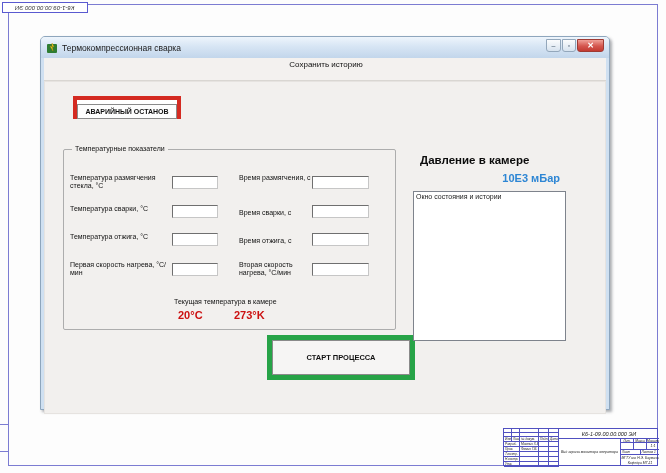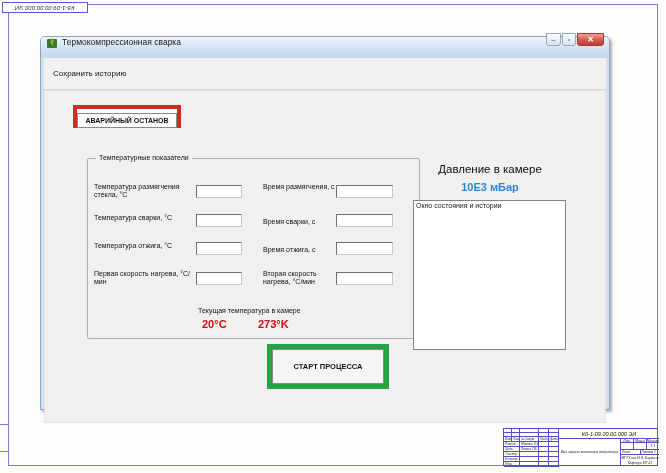--- a/index.html
+++ b/index.html
@@ -11,65 +11,65 @@
   .frame { position:absolute; left:8px; top:4px; width:650px; height:462px; border:1px solid #7c7cd2; }
   .tick { position:absolute; left:0; width:8px; height:1px; background:#7c7cd2; }
   .corner-box { position:absolute; left:2px; top:2px; width:86px; height:11px; border:1px solid #5a5ad0; background:#fff;
                 display:flex; align-items:center; justify-content:center; }
   .corner-box span { transform:rotate(180deg); font-size:6px; font-style:italic; color:#333; white-space:nowrap; }
 
   
   .app-window { position:absolute; left:40px; top:36px; width:570px; height:374px;
                 background:#cfe0f1; border:1px solid #8ea6bd; border-radius:5px 5px 0 0;
                 box-shadow:2px 2px 3px rgba(70,75,85,.45); }
-  .titlebar { height:21px; display:flex; align-items:flex-start; padding:0 5px;
+  .titlebar { height:21px; display:flex; align-items:center; padding:0 5px;
               background:linear-gradient(#eef5fc, #d7e5f4 45%, #c2d6eb); border-radius:4px 4px 0 0; }
   .win-icon { width:12px; height:12px; margin-right:4px; flex:0 0 auto; }
   .title-text { font-size:8.5px; color:#1a1a1a; flex:1 1 auto; white-space:nowrap; overflow:hidden; }
   .win-controls { display:flex; gap:1px; align-items:flex-start; margin-top:-4px; }
   .wbtn { height:13px; border:1px solid #93a7bb; border-radius:0 0 3px 3px; font-size:7px; line-height:11px;
           text-align:center; color:#44566b; background:linear-gradient(#fbfcfd,#d7e3ef); }
   .wbtn.min { width:15px; }
   .wbtn.max { width:14px; }
   .wbtn.close { width:27px; background:linear-gradient(#f0a198,#d4564e 55%,#c33b32); border-color:#9f3a33;
                 color:#fff; font-weight:bold; font-size:8px; }
-  .menubar { height:32px; background:#f3f1ef; border-bottom:1px solid #d9d6d2; display:flex; align-items:center;
-             margin:0 3px; padding-left:2px; }
+  .menubar { height:23px; background:#f3f1ef; border-bottom:1px solid #d9d6d2; display:flex; align-items:center;
+             margin:0 3px; padding-left:2px;flex-direction:column; }
   .menu-item { font-size:8px; color:#111; padding:2px 7px; }
   .client { position:relative; margin:0 3px 3px 3px; height:333px; background:#f2f0ee; border:1px solid #e6e3e0; }
 
   
   .emergency-wrap { position:absolute; left:28px; top:14px; width:108px; height:23px; border:4px solid #d42a21; background:#fff; }
   .emergency-btn { width:100%; height:100%; border:1px solid #8a8a8a; background:#fdfdfd;
                    font-family:"Liberation Sans",sans-serif; font-size:7px; font-weight:bold; color:#111; white-space:nowrap; }
 
   
-  .groupbox { position:absolute; left:18px; top:67px; width:333px; height:181px; border:1px solid #adadad; border-radius:2px;margin-left:24px; }
+  .groupbox { position:absolute; left:18px; top:67px; width:333px; height:181px; border:1px solid #adadad; border-radius:2px; }
   .group-legend { position:absolute; left:8px; top:-5px; background:#f2f0ee; padding:0 3px; font-size:7px; color:#111; }
   .g-row { position:absolute; left:0; width:100%; height:20px; }
   .g-label { position:absolute; font-size:7px; color:#111; line-height:1.2; }
   .g-label.c1 { left:6px; width:102px; }
   .g-label.c2 { left:175px; width:72px; }
   .g-input { position:absolute; height:13px; border:1px solid; border-color:#6f6f6f #c6c6c6 #c6c6c6 #6f6f6f;
              background:#fff; font-size:7px; padding:0 2px; }
   .g-input.c1 { left:108px; width:46px; }
   .g-input.c2 { left:248px; width:57px; }
   .cur-temp-label { position:absolute; left:110px; top:148px; font-size:7px; color:#111; }
   .temp-val { position:absolute; top:159px; font-size:11px; font-weight:bold; color:#cc1111; }
   .temp-c { left:114px; } .temp-k { left:170px; }
 
   
-  .start-wrap { position:absolute; left:222px; top:253px; width:122px; height:45px; border:5px solid #27a347; background:#fff; }
+  .start-wrap { position:absolute; left:222px; top:253px; width:148px; height:45px; border:5px solid #27a347; background:#fff; }
   .start-btn { width:100%; height:100%; border:1px solid #8a8a8a; background:#f6f5f4;
                font-family:"Liberation Sans",sans-serif; font-size:7.5px; font-weight:bold; color:#111; white-space:nowrap; }
 
   
-  .pressure-title { position:absolute; left:375px; top:72px; width:140px; text-align:center;
-                    font-size:11.5px; font-weight:normal; color:#0c0c0c; }
-  .pressure-value { position:absolute; left:375px; top:90px; width:140px; text-align:center;
+  .pressure-title { position:absolute; left:375px; top:72px; width:140px; text-align:left;
+                    font-size:11.5px; font-weight:bold; color:#0c0c0c; }
+  .pressure-value { position:absolute; left:375px; top:90px; width:140px; text-align:right;
                     font-size:11px; font-weight:600; color:#2e86d4; }
   .status-box { position:absolute; left:368px; top:109px; width:153px; height:150px; background:#fff;
                 border:1px solid #7e838c; font-size:7px; color:#222; padding:1px 2px; overflow:hidden; }
 
   
   .tblock { position:absolute; left:503px; top:428px; width:155px; height:38px; border:1px solid #5050c0;
             display:flex; font-style:italic; color:#222; background:#fff; }
   .tb-left { width:55px; display:grid; grid-template-columns:8px 8px 19px 10px 10px;
              grid-template-rows:4px 4px 5px 5px 5px 5px 5px 5px; }
   .tb-left > div { border-right:1px solid #5050c0; border-bottom:1px solid #5050c0; font-size:3.2px;

